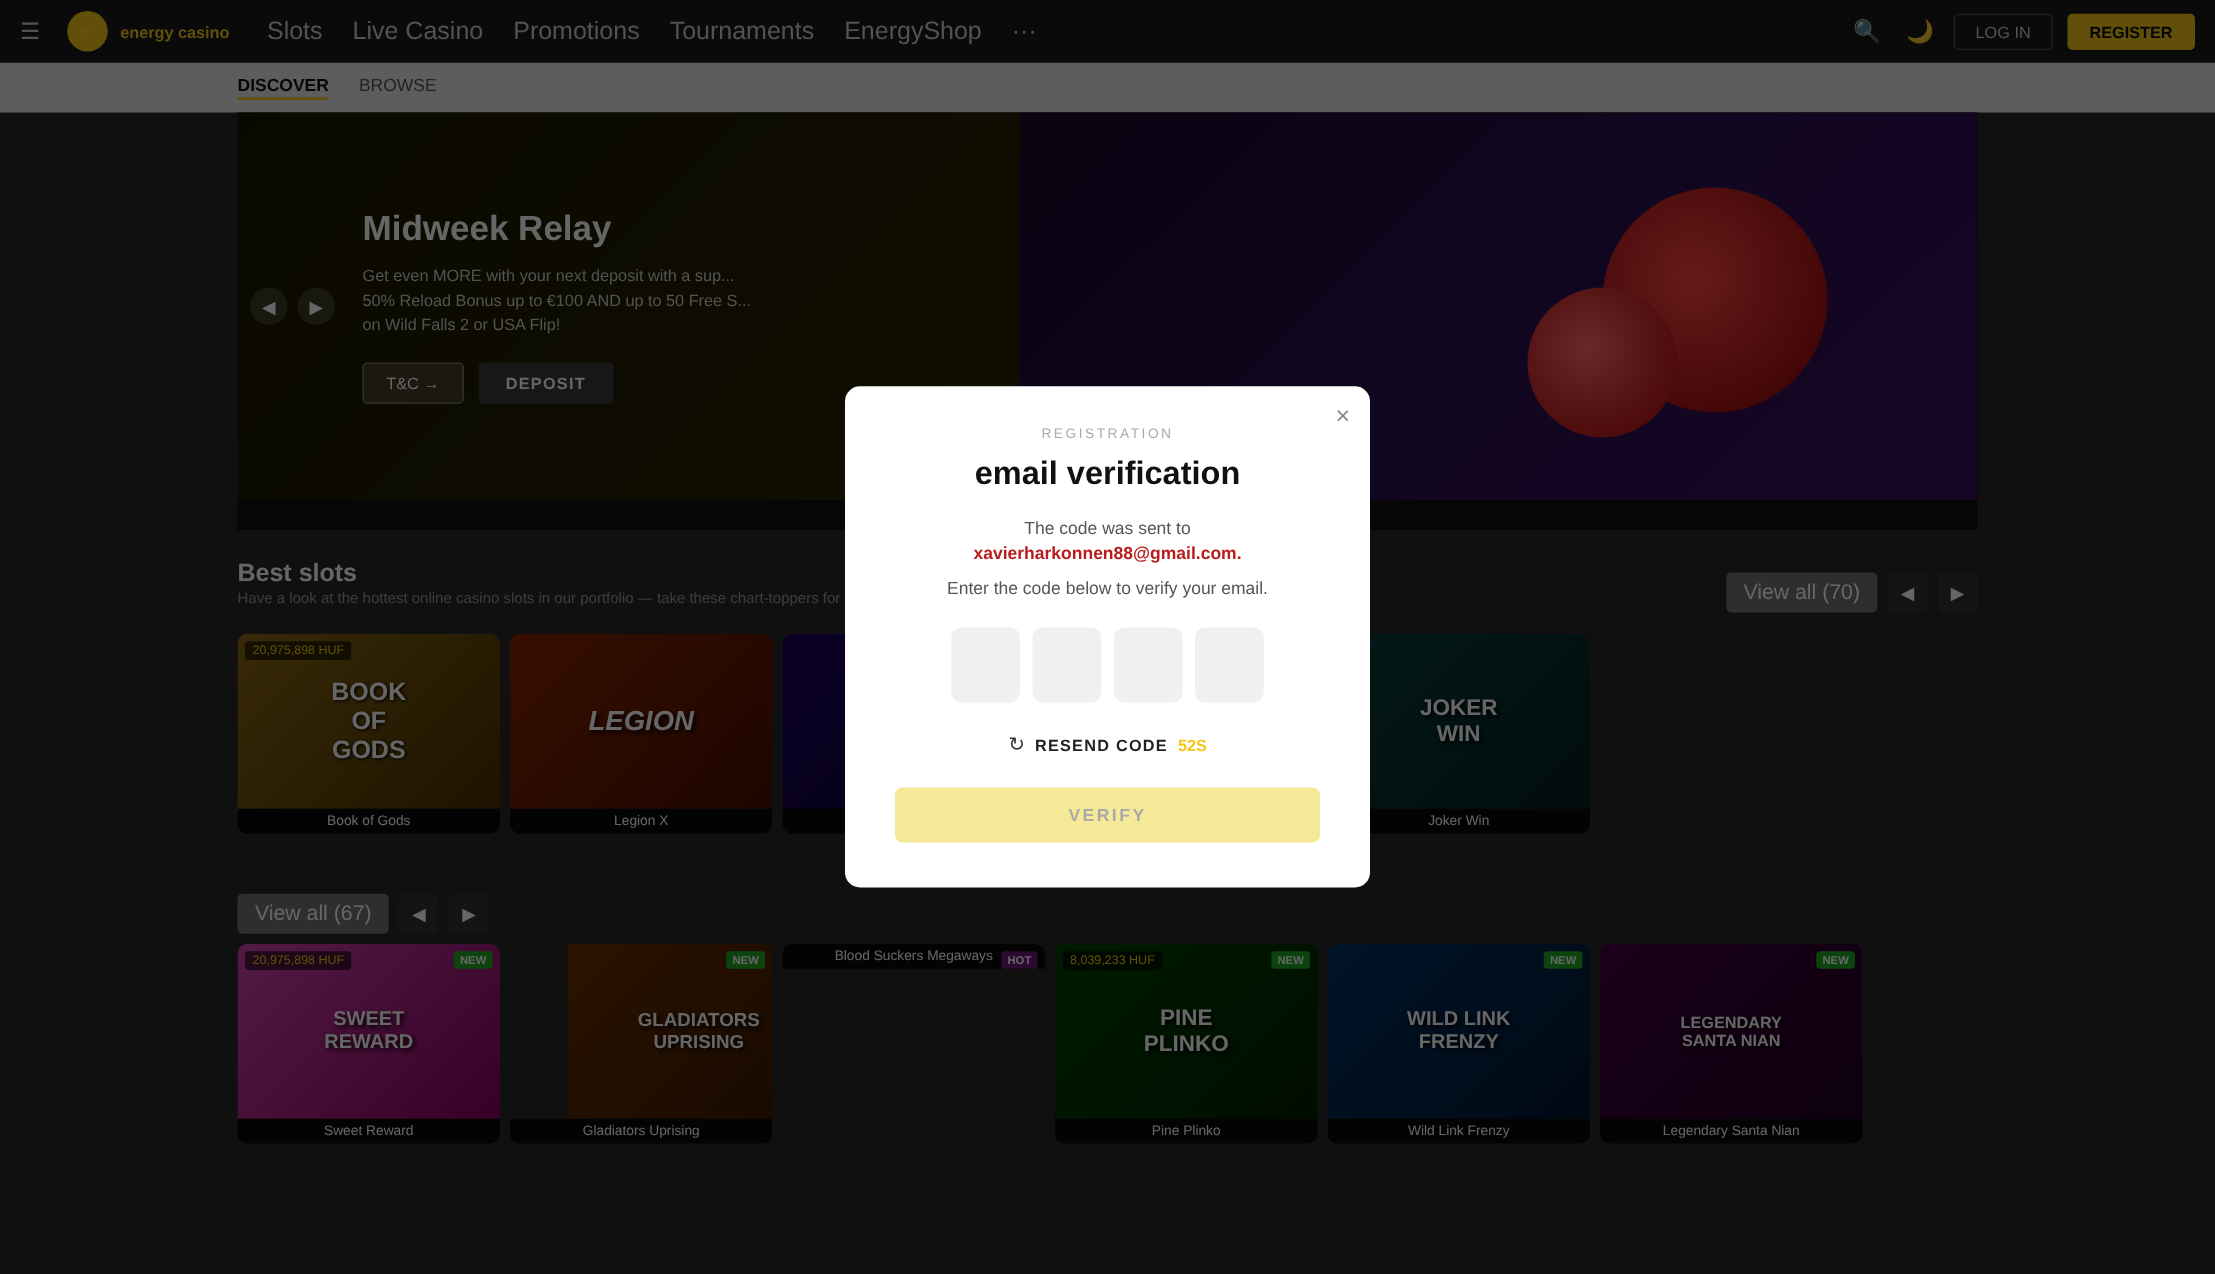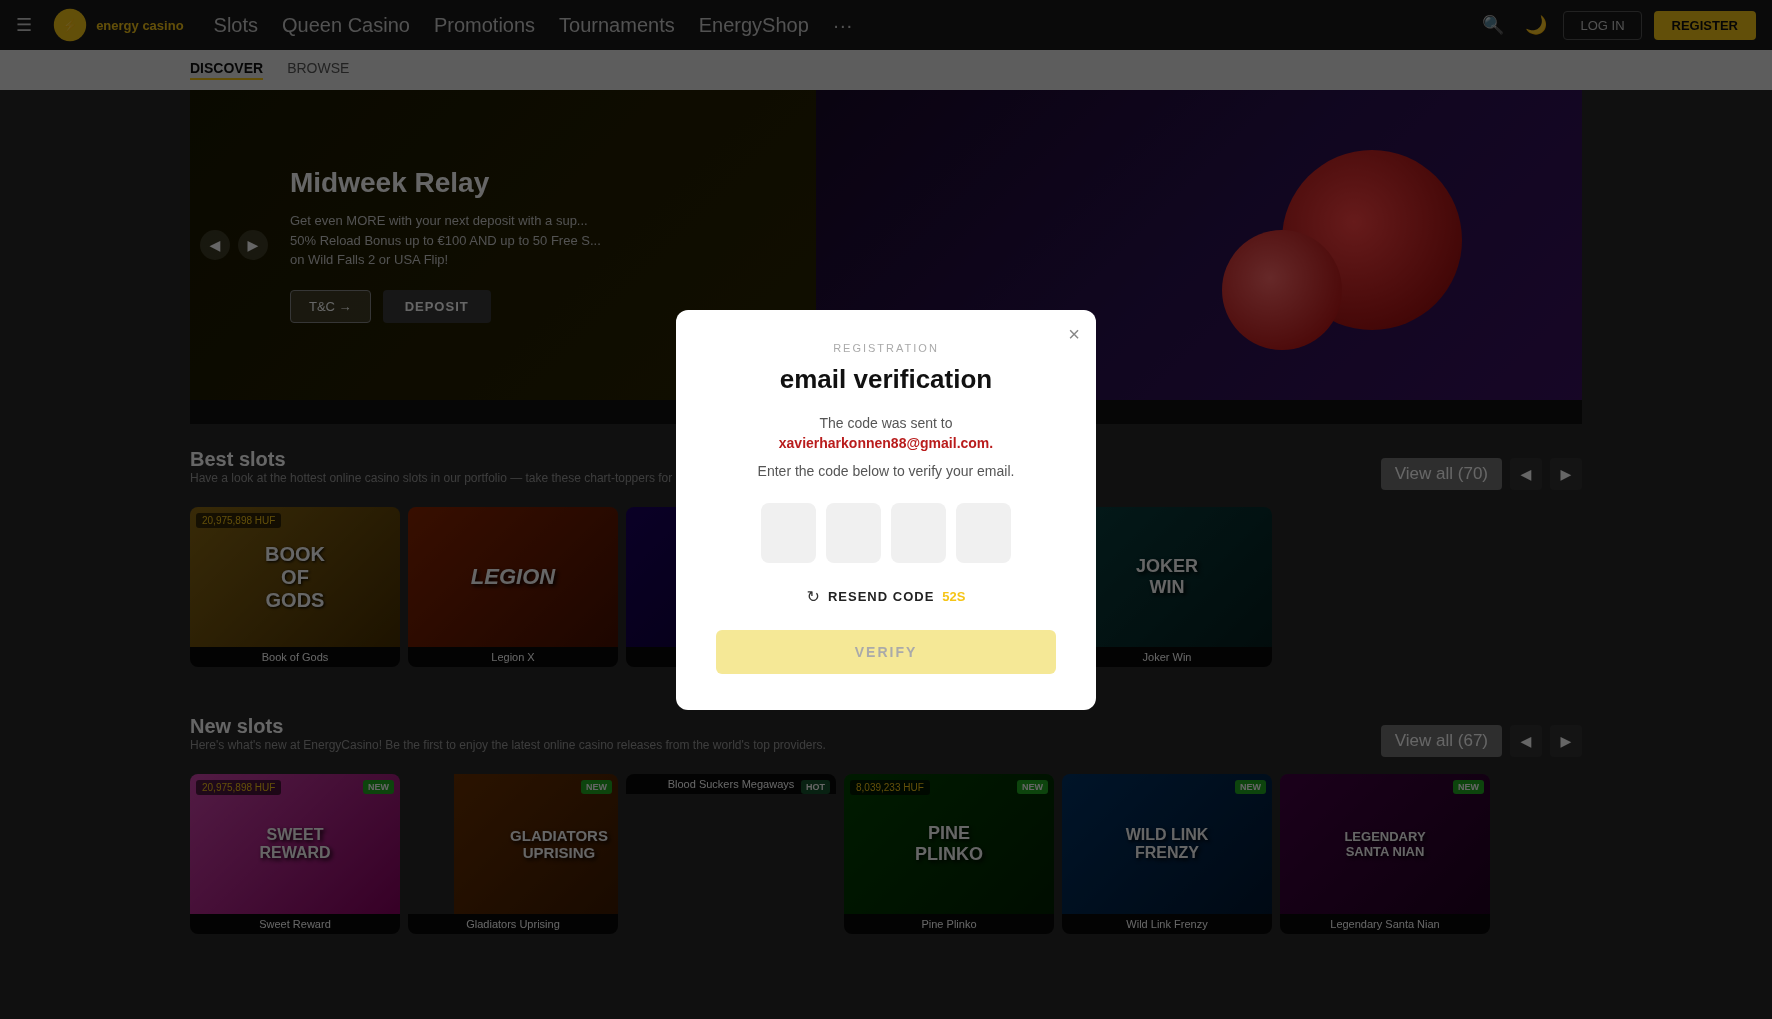--- a/index.html
+++ b/index.html
@@ -313,21 +313,21 @@
       color: #fff;
       font-size: 9px;
       padding: 2px 5px;
       border-radius: 3px;
       font-weight: bold;
     }
     .slot-badge-new {
       background: #22aa22;
     }
     .slot-badge-hot {
-      background: #14532d;
+      background: #701a75;
     }
     .slot-jackpot {
       position: absolute;
       top: 6px;
       left: 6px;
       background: rgba(0,0,0,0.6);
       color: #f5c518;
       font-size: 10px;
       padding: 2px 6px;
       border-radius: 3px;
@@ -465,21 +465,21 @@
   <span class="hamburger-icon">☰</span>
   <div class="header-logo">
     <svg class="logo-icon" viewBox="0 0 40 40">
       <circle cx="20" cy="20" r="18" fill="#f5c518"></circle>
       <text x="20" y="26" text-anchor="middle" fill="#1a1a1a" font-size="14" font-weight="bold">⚡</text>
     </svg>
     <span style="color:#f5c518; font-size:13px; font-weight:bold;">energy casino</span>
   </div>
   <nav class="header-nav">
     <span class="nav-item">Slots</span>
-    <span class="nav-item">Queen Casino</span>
+    <span class="nav-item">Live Casino</span>
     <span class="nav-item">Promotions</span>
     <span class="nav-item">Tournaments</span>
     <span class="nav-item">EnergyShop</span>
     <span class="nav-item">···</span>
   </nav>
   <div class="header-right">
     <span class="header-search-icon">🔍</span>
     <span class="header-dark-icon">🌙</span>
     <button class="btn-login">LOG IN</button>
     <button class="btn-register">REGISTER</button>
@@ -561,24 +561,20 @@
         <div class="slot-card-img slot-joker">
           <span style="font-size:18px; text-shadow:2px 2px 4px #000;">JOKER<br>WIN</span>
         </div>
         <div class="slot-card-name">Joker Win</div>
       </div>
     </div>
   </div>
 
   <div class="slots-section">
     <div class="section-header">
-      <div>
-        <div class="section-title">New slots</div>
-        <div class="section-desc">Here's what's new at EnergyCasino! Be the first to enjoy the latest online casino releases from the world's top providers.</div>
-      </div>
       <div class="section-right">
         <button class="view-all-btn">View all (67)</button>
         <button class="nav-arrow-btn">◀</button>
         <button class="nav-arrow-btn">▶</button>
       </div>
     </div>
     <div class="slots-grid">
       <div class="slot-card">
         <div class="slot-card-img slot-sweet">
           <span style="font-size:16px; text-shadow:2px 2px 4px #000;">SWEET<br>REWARD</span>

